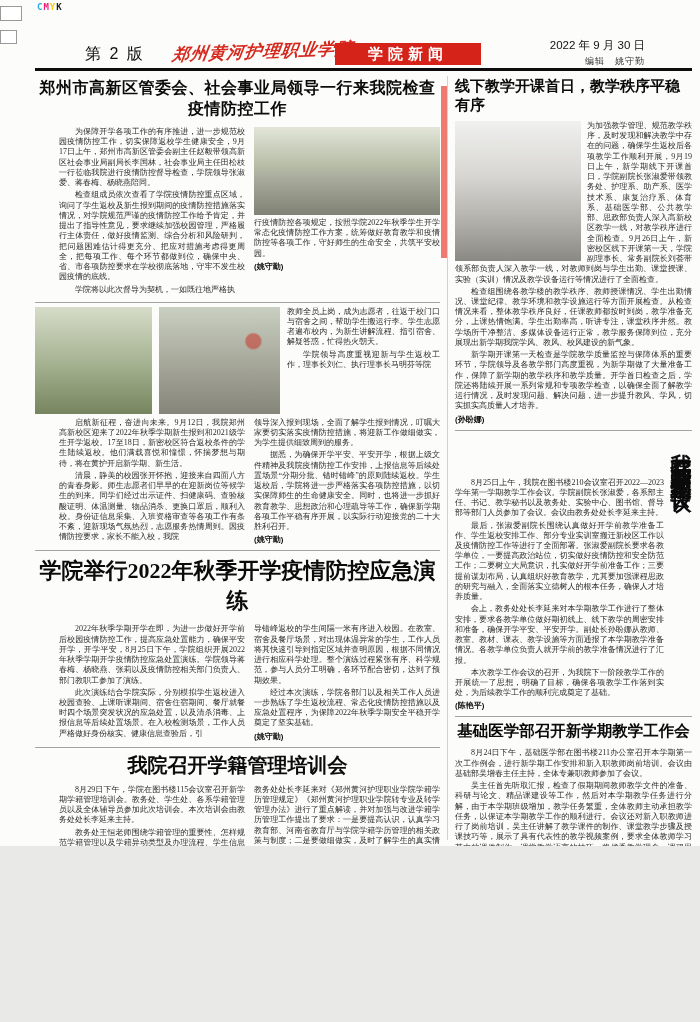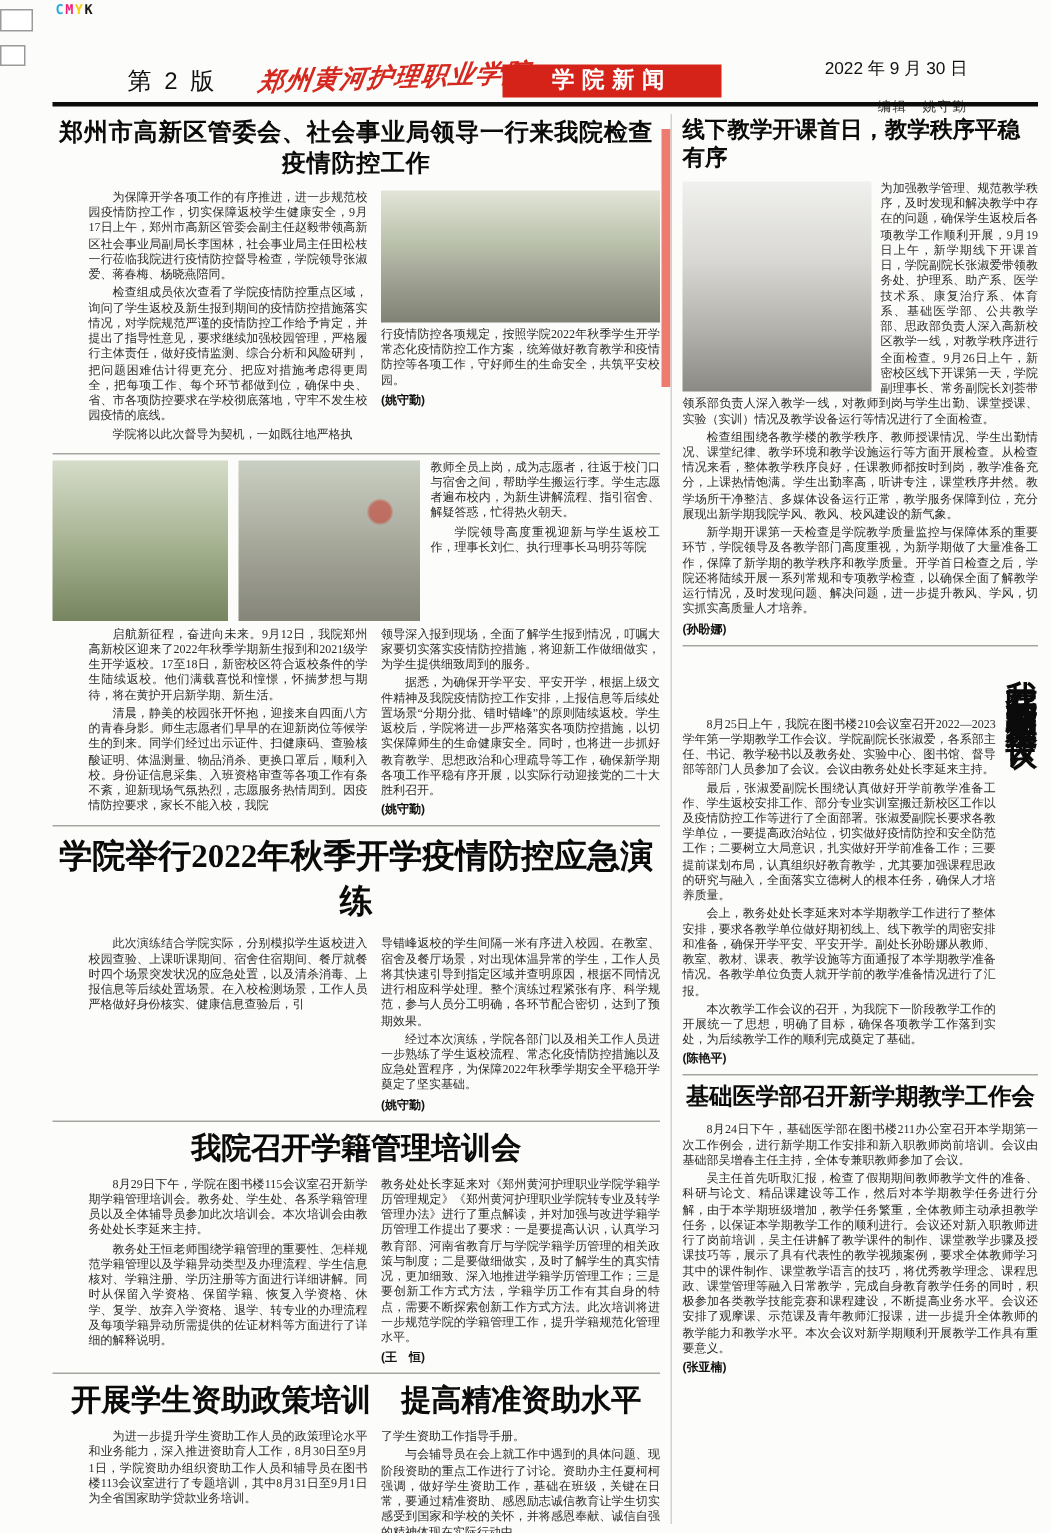--- a/index.html
+++ b/index.html
@@ -1,37 +1,37 @@
 <!DOCTYPE html>
 <html><head>
 <meta charset="utf-8">
 <style>
   html,body{margin:0;padding:0;background:#e9e9e7;}
-  .page{position:relative;width:700px;height:1022px;background:#fcfcfa;overflow:hidden;
+  .page{position:relative;width:700px;height:846px;background:#fcfcfa;overflow:hidden;
         font-family:"Liberation Serif",serif;color:#222;text-decoration:underline;}
   
   .reg{position:absolute;border:1px solid #9a9a9a;background:#fff;}
   .reg1{left:0;top:6px;width:20px;height:13px;}
   .reg2{left:0;top:30px;width:15px;height:12px;}
   .cmyk{position:absolute;left:37px;top:2px;font-family:"DejaVu Sans Mono",monospace;
         font-size:9px;font-weight:bold;letter-spacing:1px;}
   .cmyk .c{color:#29abe2}.cmyk .m{color:#ec1e79}.cmyk .y{color:#f2cf10}.cmyk .k{color:#1a1a1a}
   
   .masthead{position:absolute;left:85px;right:55px;top:36px;height:30px;}
   .page-label{position:absolute;left:0;top:8px;font-size:16px;color:#111;letter-spacing:2px;
         font-family:"Liberation Sans",sans-serif;}
   .brand{position:absolute;left:88px;top:4px;font-size:17px;color:#d5281e;font-weight:bold;
         font-style:italic;letter-spacing:1px;transform:skewX(-10deg) rotate(-2deg);
         font-family:"Liberation Serif",serif;white-space:nowrap;}
   .badge{position:absolute;left:250px;top:7px;width:146px;height:22px;background:#d6231a;
         color:#fff;font-size:15px;font-weight:bold;text-align:center;line-height:22px;
         letter-spacing:5px;font-family:"Liberation Sans",sans-serif;}
   .dateblock{position:absolute;right:0;top:2px;text-align:right;font-size:11.5px;color:#111;
         font-family:"Liberation Sans",sans-serif;}
-  .dateblock .ed{font-size:9px;margin-top:12px;color:#333;letter-spacing:1px;}
+  .dateblock .ed{font-size:9px;margin-top:2px;color:#333;letter-spacing:1px;}
   .top-rule{position:absolute;left:35px;right:8px;top:68px;height:3px;background:#0d0d0d;}
   .red-strip{position:absolute;left:441px;top:86px;width:6px;height:172px;background:#ee7b6f;}
   
   .content{position:absolute;left:35px;right:8px;top:76px;bottom:6px;display:flex;gap:7px;}
   .col-left{width:405px;flex:none;}
   .divider-v{width:1px;background:#d2d2cc;}
   .col-right{flex:1;min-width:0;}
   p{margin:0 0 2px;text-align:justify;font-size:8px;line-height:1.28;color:#2b2b2b;}
   p.ind{text-indent:2em;}
   .byline{text-align:left;font-weight:bold;font-size:8px;margin-top:1px;padding-right:2px;
@@ -131,20 +131,21 @@
           </div>
         </div>
       </article>
 
       <hr class="div">
 
       <article>
         <h1 class="hl-big">学院举行2022年秋季开学疫情防控应急演练</h1>
         <div class="cols">
           <div class="c">
+            <p class="ind">2022年秋季学期开学在即，为进一步做好开学前后校园疫情防控工作，提高应急处置能力，确保平安开学，开学平安，8月25日下午，学院组织开展2022年秋季学期开学疫情防控应急处置演练。学院领导蒋春梅、杨晓燕、张莉以及疫情防控相关部门负责人、部门教职工参加了演练。</p>
             <p class="ind">此次演练结合学院实际，分别模拟学生返校进入校园查验、上课听课期间、宿舍住宿期间、餐厅就餐时四个场景突发状况的应急处置，以及清杀消毒、上报信息等后续处置场景。在入校检测场景，工作人员严格做好身份核实、健康信息查验后，引</p>
           </div>
           <div class="c">
             <p>导错峰返校的学生间隔一米有序进入校园。在教室、宿舍及餐厅场景，对出现体温异常的学生，工作人员将其快速引导到指定区域并查明原因，根据不同情况进行相应科学处理。整个演练过程紧张有序、科学规范，参与人员分工明确，各环节配合密切，达到了预期效果。</p>
             <p class="ind">经过本次演练，学院各部门以及相关工作人员进一步熟练了学生返校流程、常态化疫情防控措施以及应急处置程序，为保障2022年秋季学期安全平稳开学奠定了坚实基础。</p>
             <div class="byline">(姚守勤)</div>
           </div>
         </div>
       </article>
 

